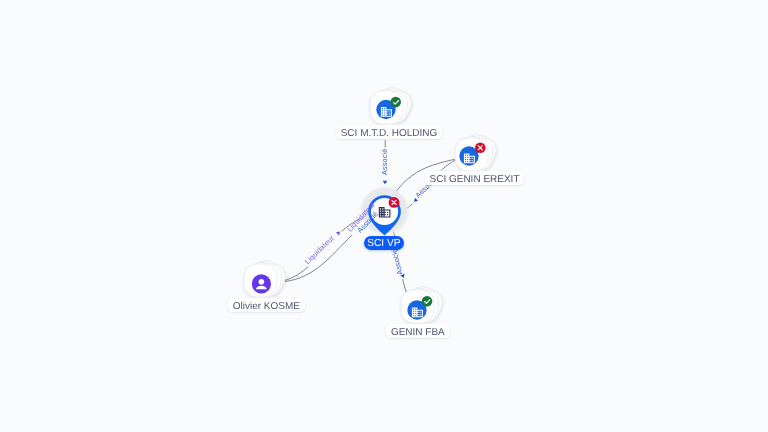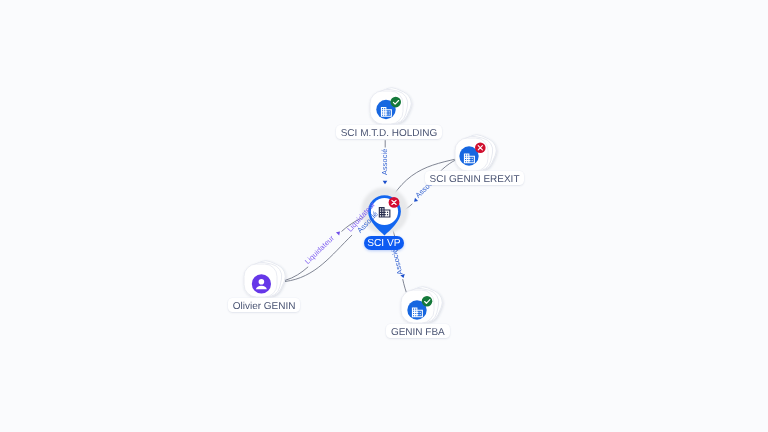--- a/index.html
+++ b/index.html
@@ -126,17 +126,17 @@
       <path d="M340.02,231.54 L339.17,235.55 L335.97,232.24 Z" fill="#6f4ee8"></path>
 
       <text transform="translate(350.4,232.3) rotate(-47.8)" fill="#7d5cf0">Liquidateur</text>
 
       <text transform="translate(360.3,233.3) rotate(-46.5)" fill="#2f5fd0">Associé</text>
     </g>
   </svg>
 
   <div class="chip" style="left:335.9px;top:125.2px">SCI M.T.D. HOLDING</div>
   <div class="chip" style="left:424.7px;top:171.4px">SCI GENIN EREXIT</div>
-  <div class="chip" style="left:227.9px;top:297.6px">Olivier GENIN</div>
+  <div class="chip" style="left:227.9px;top:297.6px">Olivier KOSME</div>
   <div class="chip" style="left:386.1px;top:324.3px">GENIN FBA</div>
   <div class="chip-sel" style="left:363.8px;top:236.1px;width:40.2px">SCI VP</div>
 
 </div>
 
 </body></html>

